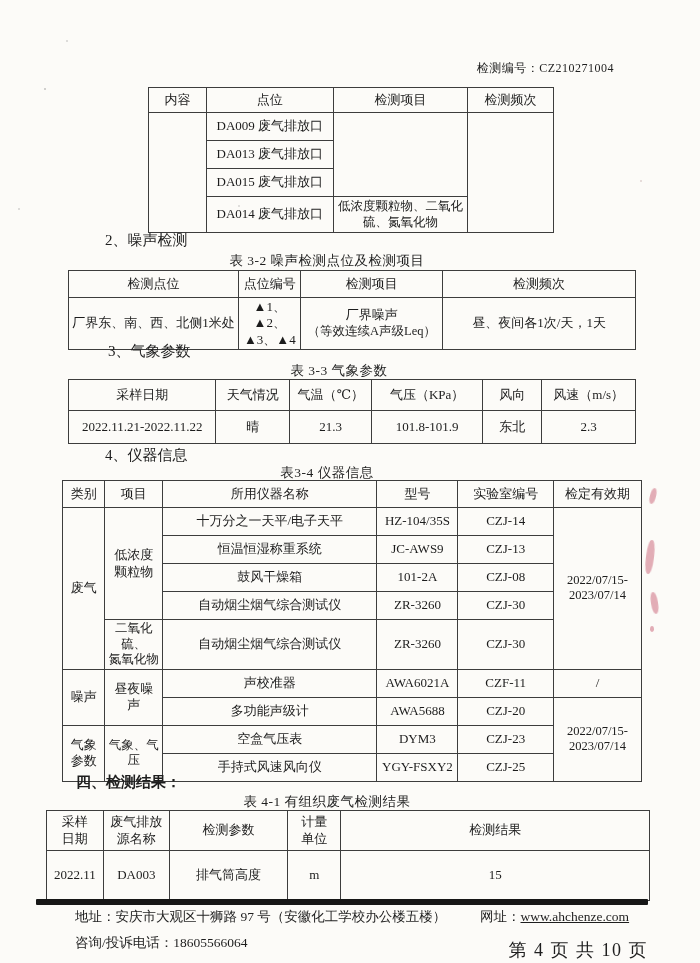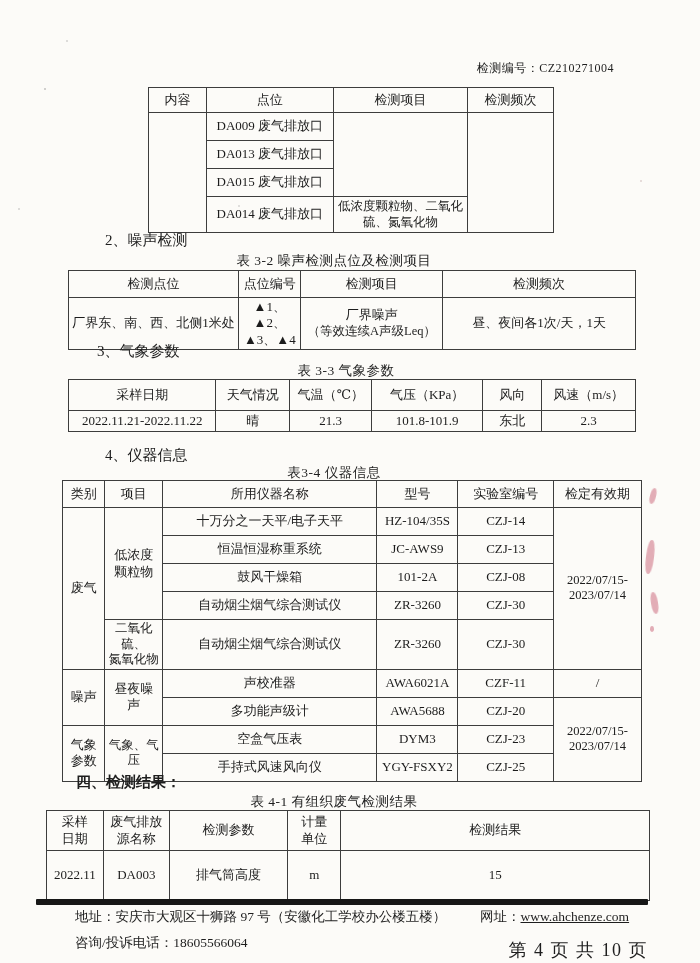--- a/index.html
+++ b/index.html
@@ -12,41 +12,41 @@
     font-family:"Liberation Serif","DejaVu Serif",serif;
     color:#1e1e1e;
     overflow:hidden;
   }
   .doc-no{
     position:absolute;top:60px;right:86px;
     font-size:12px;letter-spacing:.5px;
   }
   .heading{position:absolute;font-size:15px;}
   .heading.bold{font-weight:bold;font-size:15px;}
-  .caption{position:absolute;left:16px;width:636px;text-align:center;font-size:13.5px;letter-spacing:.5px;}
+  .caption{position:absolute;left:9px;width:636px;text-align:center;font-size:13.5px;letter-spacing:.5px;}
   table{
     position:absolute;border-collapse:collapse;table-layout:fixed;
     font-size:13px;color:#1c1c1c;
   }
   th,td{
     border:1px solid #3d3d3d;
     text-align:center;vertical-align:middle;
     font-weight:normal;padding:1px 3px;overflow:hidden;
     line-height:1.25;
   }
   .sm{font-size:12.5px;}
   
   #t0{left:148px;top:87px;width:406px;}
   #t0 .rh{height:25px;} #t0 .r{height:28px;} #t0 .rl{height:36px;}
   
   #t32{left:68px;top:270px;width:568px;}
   #t32 .rh{height:27px;} #t32 .rd{height:44px;}
   
   #t33{left:68px;top:379px;width:568px;}
-  #t33 .rh{height:31px;} #t33 .rd{height:21px;}
+  #t33 .rh{height:31px;} #t33 .rd{height:33px;}
   
   #t34{left:62px;top:480px;width:580px;}
   #t34 .rh{height:27px;} #t34 .ri{height:28px;}
   
   #t41{left:46px;top:810px;width:604px;}
   #t41 .rh{height:40px;} #t41 .rd{height:50px;}
   .thick-line{
     position:absolute;left:36px;top:899px;width:612px;height:6px;
     background:#171717;border-radius:1px;
   }
@@ -134,21 +134,21 @@
       </td>
       <td>
         <div>厂界噪声</div>
         <div class="sm">（等效连续A声级Leq）</div>
       </td>
       <td>昼、夜间各1次/天，1天</td>
     </tr>
   </tbody>
     </table>
 
-  <div class="heading" style="left:97px;top:342px;">3、气象参数</div>
+  <div class="heading" style="left:108px;top:342px;">3、气象参数</div>
   <div class="caption" style="top:362px;padding-left:12px;">表 3-3 气象参数</div>
 
   <table id="t33">
     <colgroup>
         <col style="width:26%">
         <col style="width:13%">
         <col style="width:14.5%">
         <col style="width:19.5%">
         <col style="width:10.5%">
         <col style="width:16.5%">

